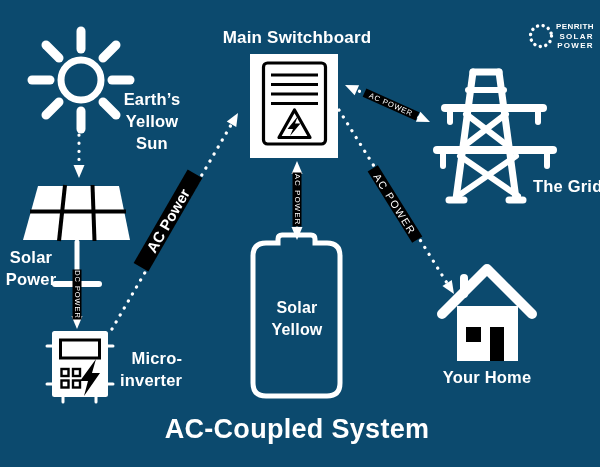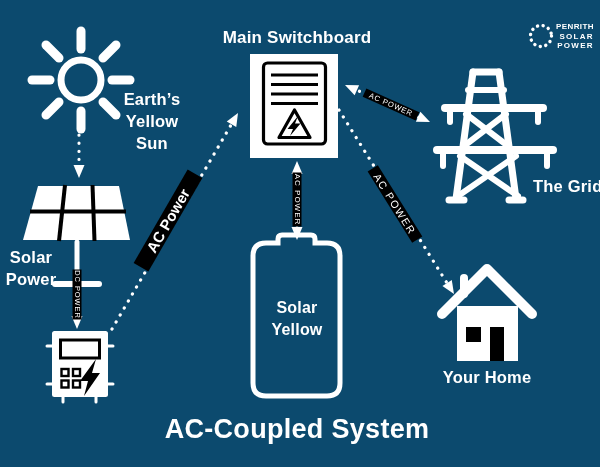--- a/index.html
+++ b/index.html
@@ -135,20 +135,21 @@
 
     <circle cx="541" cy="36" r="10.5" fill="none" stroke="#ffffff" stroke-width="3.4" stroke-dasharray="0.1 5.6" stroke-linecap="round"></circle>
   </svg>
 
   <div class="lbl node-lbl center" style="left:197px;top:27px;width:200px;font-size:17px;">Main Switchboard</div>
 
   <div class="lbl node-lbl center" style="left:112px;top:88px;width:80px;"><span>Earth’s</span><br><span>Yellow</span><br><span>Sun</span></div>
 
   <div class="lbl node-lbl center" style="left:0px;top:246px;width:62px;"><span>Solar</span><br><span>Power</span></div>
 
+  <div class="lbl node-lbl" style="left:120px;top:347px;"><span>Micro-</span><br><span>inverter</span></div>
 
   <div class="lbl node-lbl center" style="left:252px;top:297px;width:90px;font-size:16px;"><span>Solar</span><br><span>Yellow</span></div>
 
   <div class="lbl node-lbl" style="left:533px;top:175px;">The Grid</div>
 
   <div class="lbl node-lbl center" style="left:437px;top:366px;width:100px;">Your Home</div>
 
   <div class="lbl title center" style="left:147px;top:414px;width:300px;">AC-Coupled System</div>
 
   <div class="lbl edge-lbl edge-sm center" style="left:52px;top:290px;width:50px;font-size:7.5px;letter-spacing:.9px;transform:rotate(90deg);">DC POWER</div>

